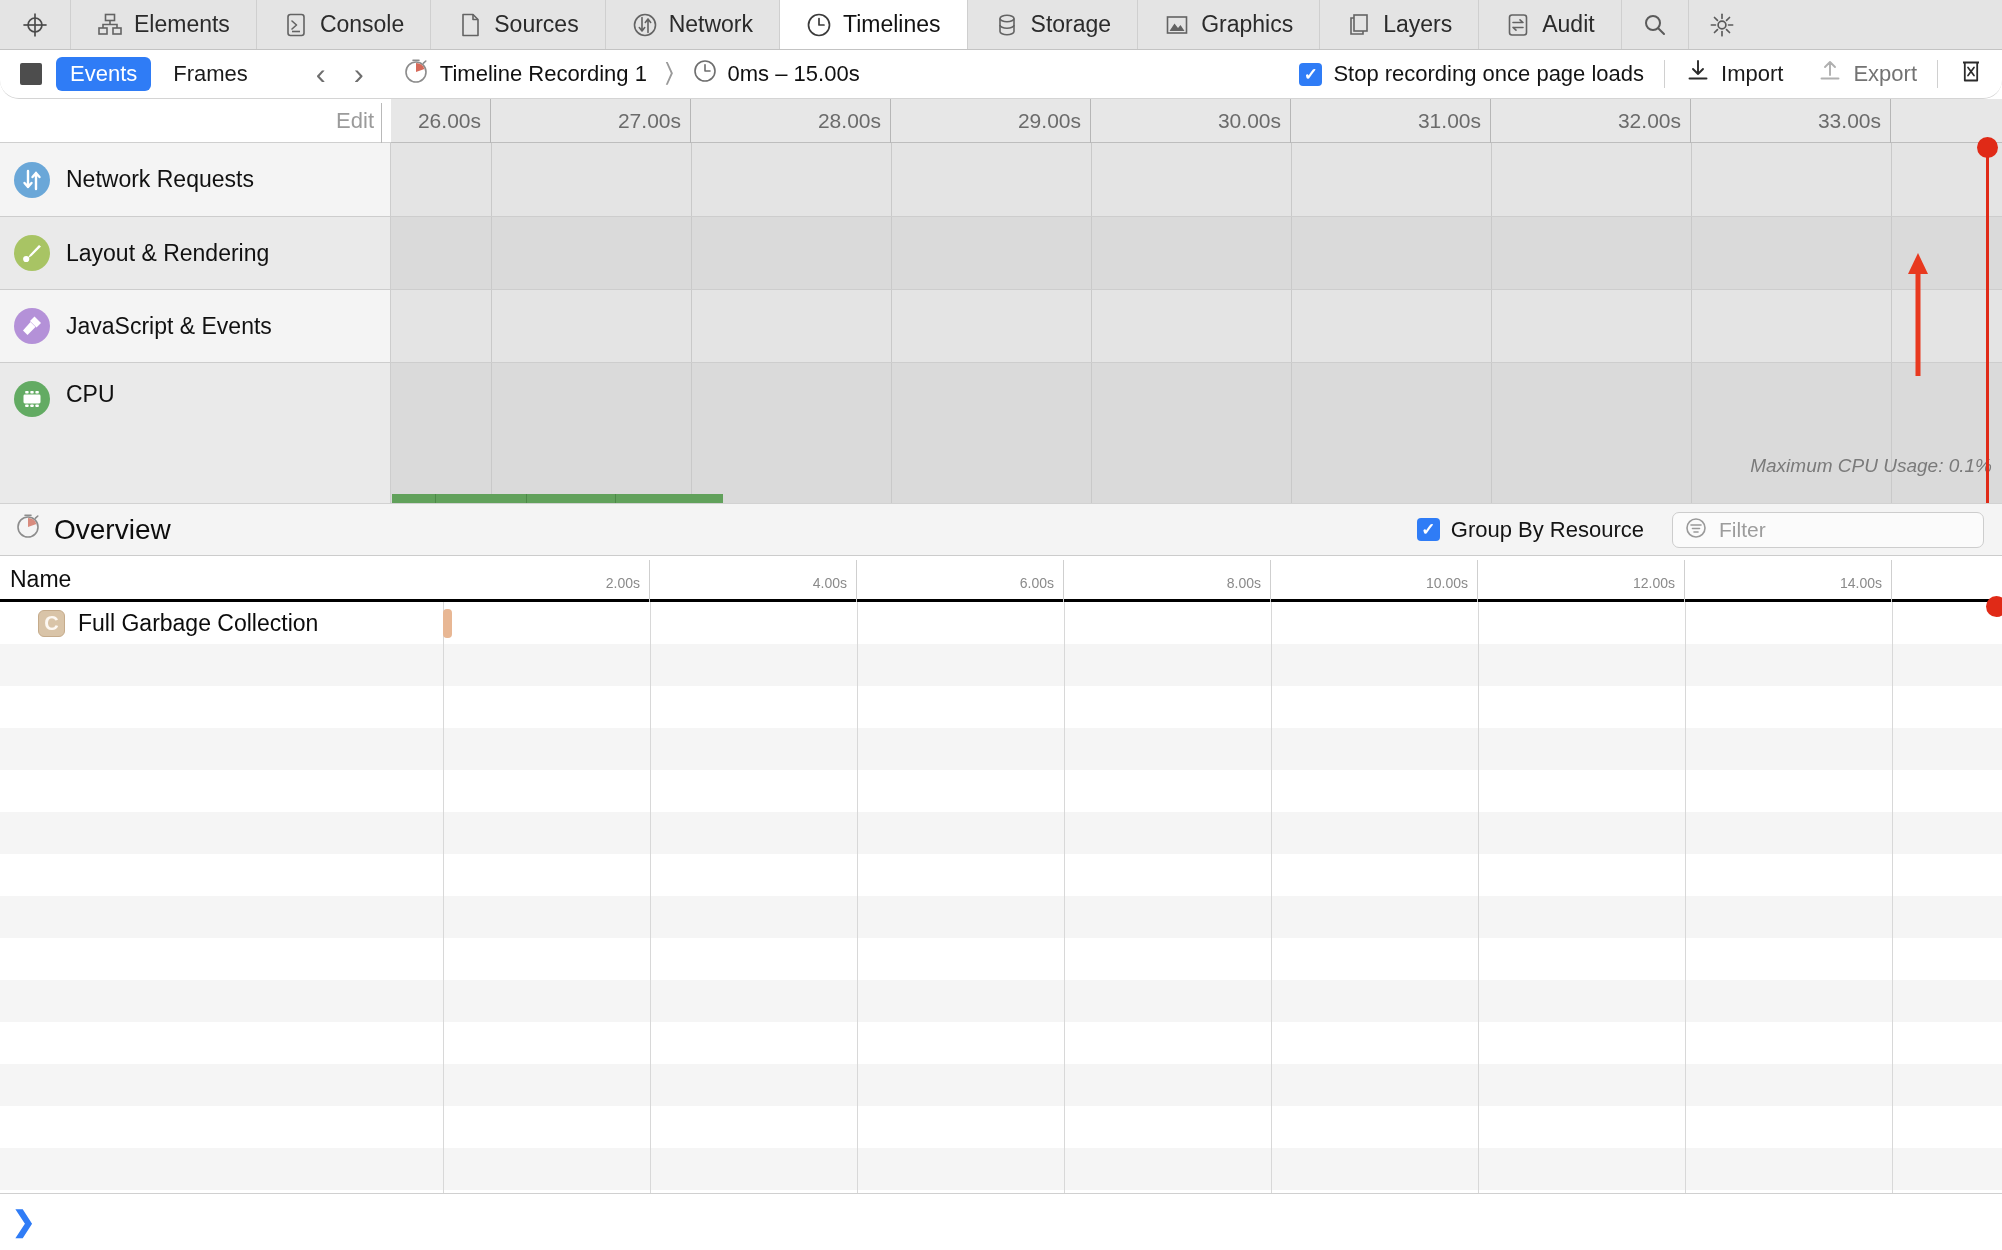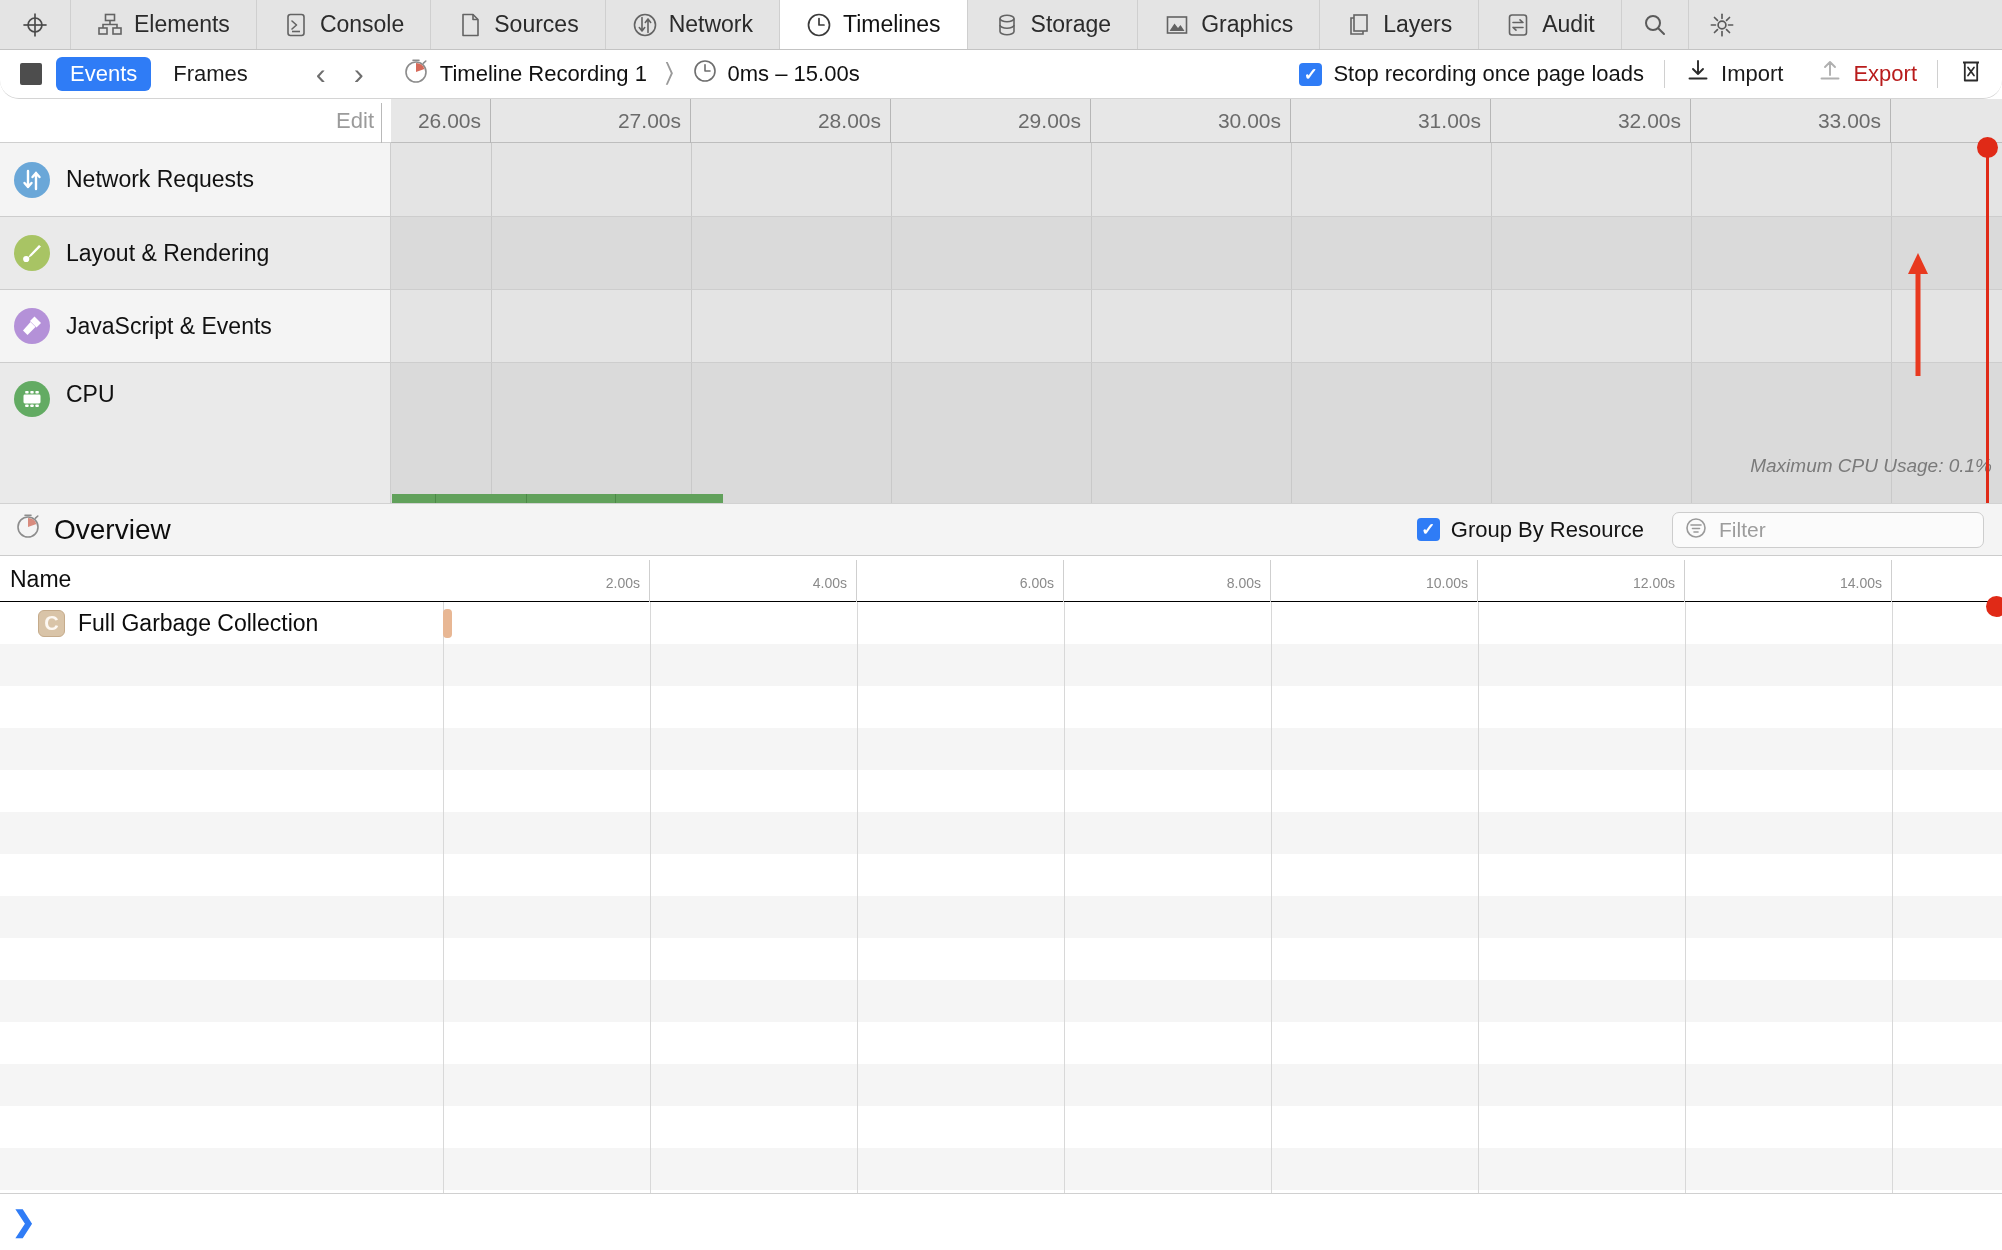--- a/index.html
+++ b/index.html
@@ -65,21 +65,21 @@
   .crumb-sep { font-size: 26px; color: #9a9a9a; font-weight: 300; margin: 0 8px; padding-bottom:3px;}
   #toolbar .tb-spacer { flex: 1 1 auto; }
   .tbcheck { display: flex; align-items: center; gap: 11px; font-size: 22px; color: #141414; }
   .cbox {
     width: 23px; height: 23px; border-radius: 4px; background: #2f7cf6;
     display: flex; align-items: center; justify-content: center;
     color: #fff; font-size: 17px; line-height: 1; font-weight: bold;
   }
   .tbdiv { width: 1px; height: 28px; background: #d0d0d0; margin: 0 20px; }
   .tbbtn { display: flex; align-items: center; gap: 10px; font-size: 22px; color: #1b1b1b; }
-  .tbbtn.disabled { color: #b91c1c; }
+  .tbbtn.disabled { color: #737373; }
 
   
   #overview-pane { position: relative; width: 2002px; height: 404px; background: #ffffff; }
 
   #ov-ruler {
     position: absolute; left: 0; top: 0; width: 2002px; height: 44px;
     background: #e7e7e7; border-bottom: 1px solid #bdbdbd;
   }
   #ov-ruler-left {
     position: absolute; left: 0; top: 0; width: 391px; height: 44px;
@@ -158,21 +158,21 @@
     display: flex; align-items: center; gap: 11px;
     width: 312px; height: 36px; border: 1px solid #cdcdcd; border-radius: 7px;
     background: #fbfbfb; padding: 4px 11px; margin-left: 28px;
   }
   #filter-placeholder { font-size: 21px; color: #9c9c9c; }
 
   
   #grid { position: relative; width: 2002px; height: 650px; background: #ffffff; overflow: hidden; }
   #grid-head {
     position: relative; width: 2002px; height: 46px;
-    border-bottom: 1px solid #000000; background: #ffffff; padding-left: 20px;
+    border-bottom: 3px solid #000000; background: #ffffff; padding-left: 20px;
   }
   #grid-head .namecol {
     position: absolute; left: 0; top: 0; width: 443px; height: 46px;
     display: flex; align-items: center; padding-left: 10px;
     font-size: 23px; color: #0e0e0e;
   }
   .g-tick {
     position: absolute; top: 4px; height: 46px;
     border-right: 1px solid #cfcfcf;
     display: flex; align-items: center; justify-content: flex-end;

